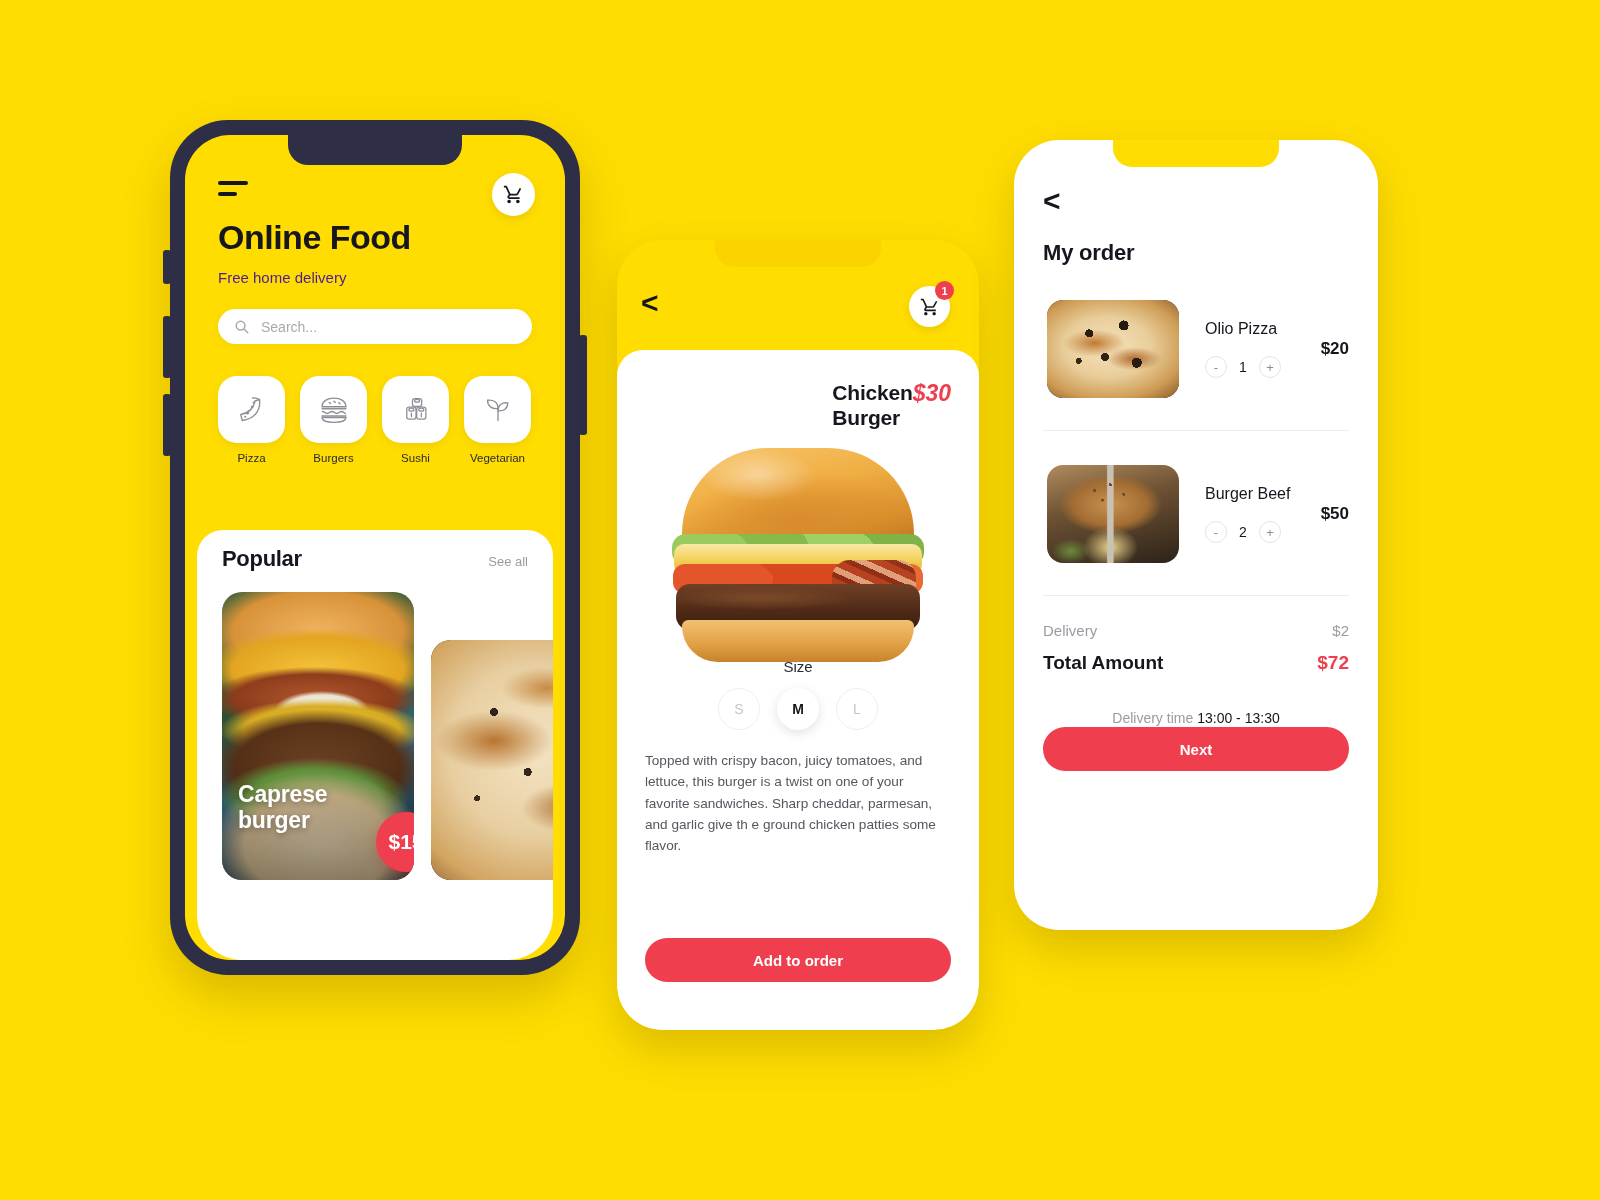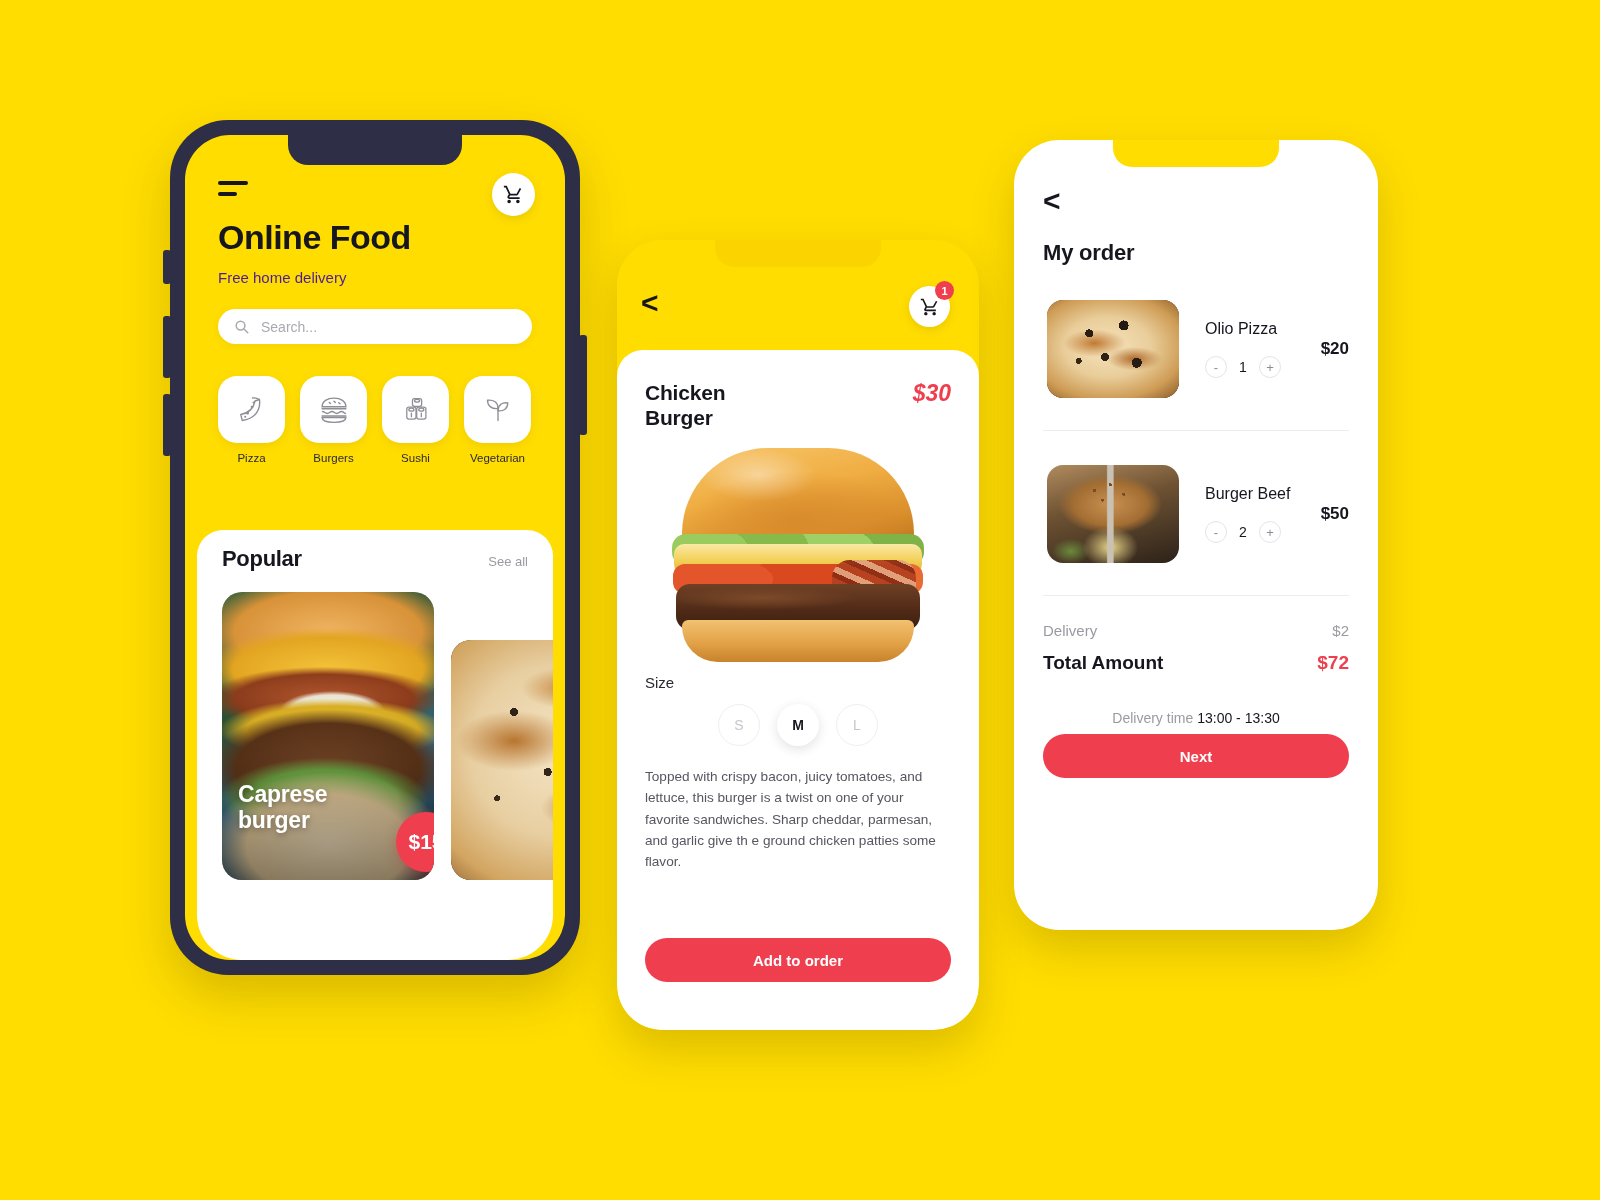--- a/index.html
+++ b/index.html
@@ -103,21 +103,21 @@
     background: #fff; border-radius: 26px 26px 45px 45px;
     padding: 16px 25px 0 25px;
     overflow: hidden;
   }
   .pop-head { display: flex; align-items: baseline; justify-content: space-between; }
   .pop-title { font-size: 22px; font-weight: 700; color: #16161F; letter-spacing: -0.3px; }
   .see-all { font-size: 13px; color: #9A9AA2; cursor: pointer; }
 
   .pop-row { display: flex; gap: 17px; margin-top: 20px; }
   .food-card {
-    position: relative; width: 212px; height: 288px;
+    position: relative; width: 192px; height: 288px;
     border-radius: 20px; overflow: hidden; flex: none; cursor: pointer;
   }
   .food-card.second { width: 210px; height: 240px; align-self: flex-end; margin-bottom: 0; }
 
   
   .img-caprese {
     position: absolute; inset: 0;
     background:
       radial-gradient(ellipse 70% 32% at 50% 88%, #F6E3BF 0%, #E9CE9E 55%, transparent 80%),
       radial-gradient(ellipse 58% 17% at 48% 72%, #8CBF5A 0%, #6FA844 60%, transparent 85%),
@@ -199,21 +199,21 @@
     border-radius: 10px; background: #EF3E4E; color: #fff;
     font-size: 11px; font-weight: 700;
     display: flex; align-items: center; justify-content: center;
   }
 
   .p2-sheet {
     position: absolute; left: 0; right: 0; top: 110px; bottom: 0;
     background: #fff; border-radius: 26px 26px 45px 45px;
     padding: 30px 28px 0 28px;
   }
-  .p2-titlerow { display: flex; justify-content: space-between; align-items: flex-start; gap: 36px; }
+  .p2-titlerow { display: flex; justify-content: flex-end; align-items: flex-start; }
   .p2-name { font-size: 21px; font-weight: 700; color: #16161F; line-height: 1.2; letter-spacing: -0.2px; }
   .p2-price { font-size: 23px; font-weight: 700; color: #EF3E4E; font-style: italic; }
 
   .hero-burger {
     width: 272px; height: 210px; margin: 18px auto 0 auto;
     position: relative;
   }
   .hb {
     position: absolute; left: 50%; transform: translateX(-50%);
   }
@@ -258,21 +258,21 @@
     background:
       radial-gradient(ellipse 60% 40% at 35% 30%, #7C4A29 0%, transparent 65%),
       linear-gradient(180deg, #6F4025 0%, #4E2916 60%, #3C1F10 100%);
   }
   .hb-botbun {
     top: 172px; width: 232px; height: 42px;
     border-radius: 14px 14px 80px 80px;
     background: linear-gradient(180deg, #F2C171 0%, #E2A246 55%, #C8832C 100%);
   }
 
-  .size-label { text-align: left; font-size: 15px; color: #2A2A33; margin-top: 16px; }
+  .size-label { text-align: center; font-size: 15px; color: #2A2A33; }
   .size-row { display: flex; justify-content: center; gap: 17px; margin-top: 13px; }
   .size-opt {
     width: 42px; height: 42px; border-radius: 50%;
     display: flex; align-items: center; justify-content: center;
     font-size: 14px; color: #C6C6CC; background: #fff;
     border: 1.5px solid #EFEFF2; cursor: pointer;
   }
   .size-opt.active {
     color: #16161F; font-weight: 700; border-color: transparent;
     background: #fff; box-shadow: 0 3px 12px rgba(0,0,0,0.12);
@@ -365,21 +365,21 @@
   .tr-label.strong { font-size: 19px; font-weight: 700; color: #16161F; }
   .tr-val.strong { font-size: 19px; font-weight: 700; color: #EF3E4E; }
   .total-row.grand { margin-top: 13px; }
 
   .delivery-time {
     text-align: center; margin-top: 36px; font-size: 14px;
   }
   .dt-label { color: #9A9AA2; }
   .dt-value { color: #16161F; margin-left: 4px; }
 
-  .p3-cta { margin-top: 8px; }
+  .p3-cta { margin-top: 1px; }
 </style>
 </head>
 <body>
 
 <div class="stage">
 
   <div class="phone1-frame">
     <div class="phone1-btn p1-b1"></div>
     <div class="phone1-btn p1-b2"></div>
     <div class="phone1-btn p1-b3"></div>

